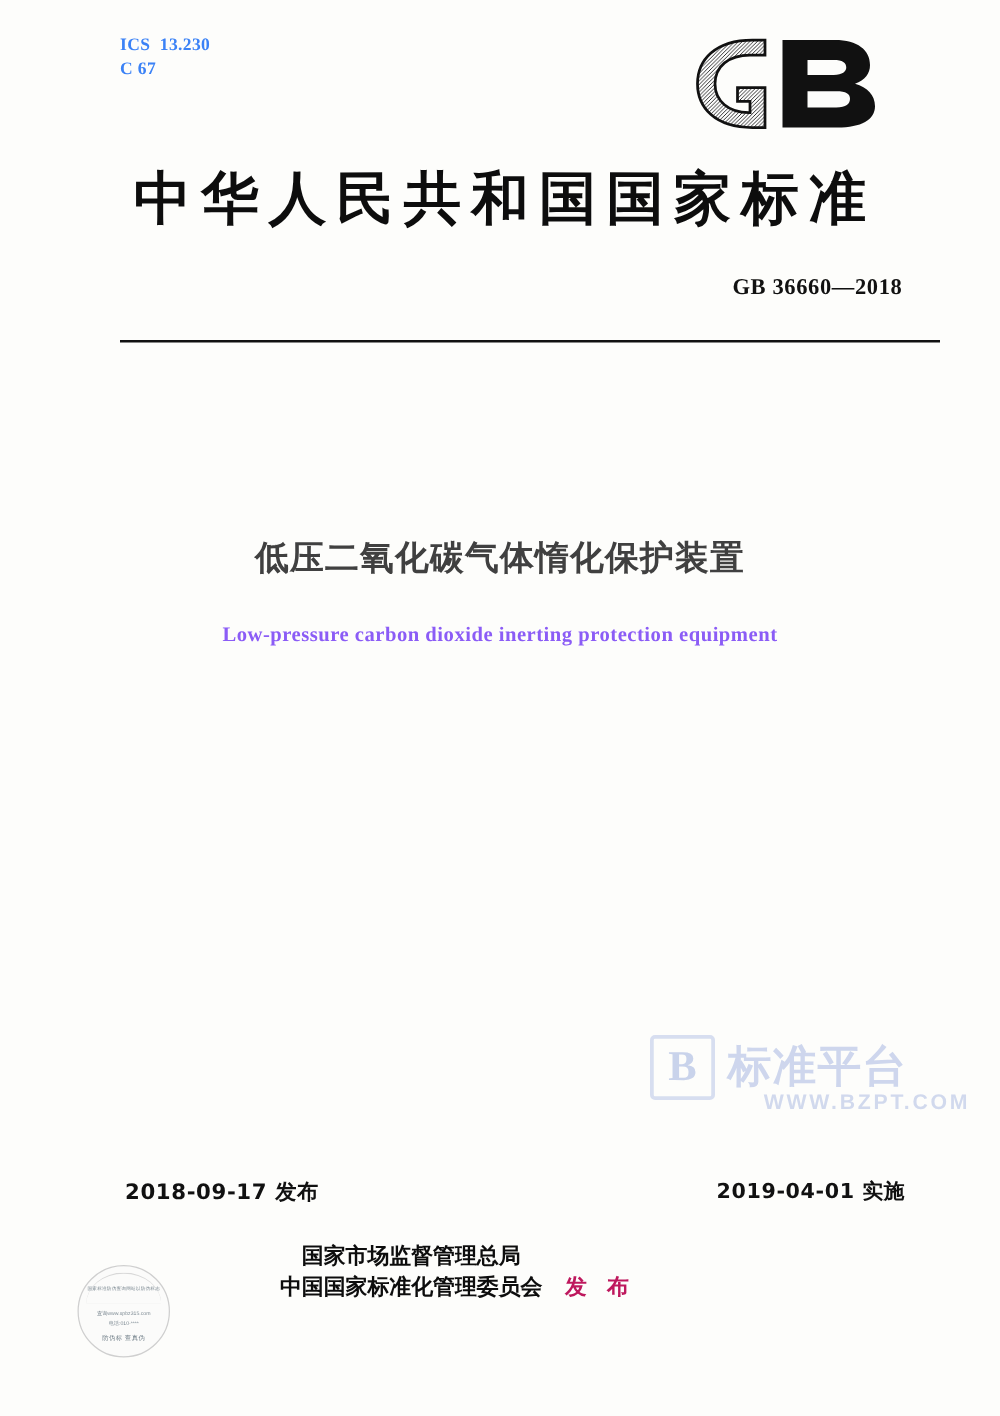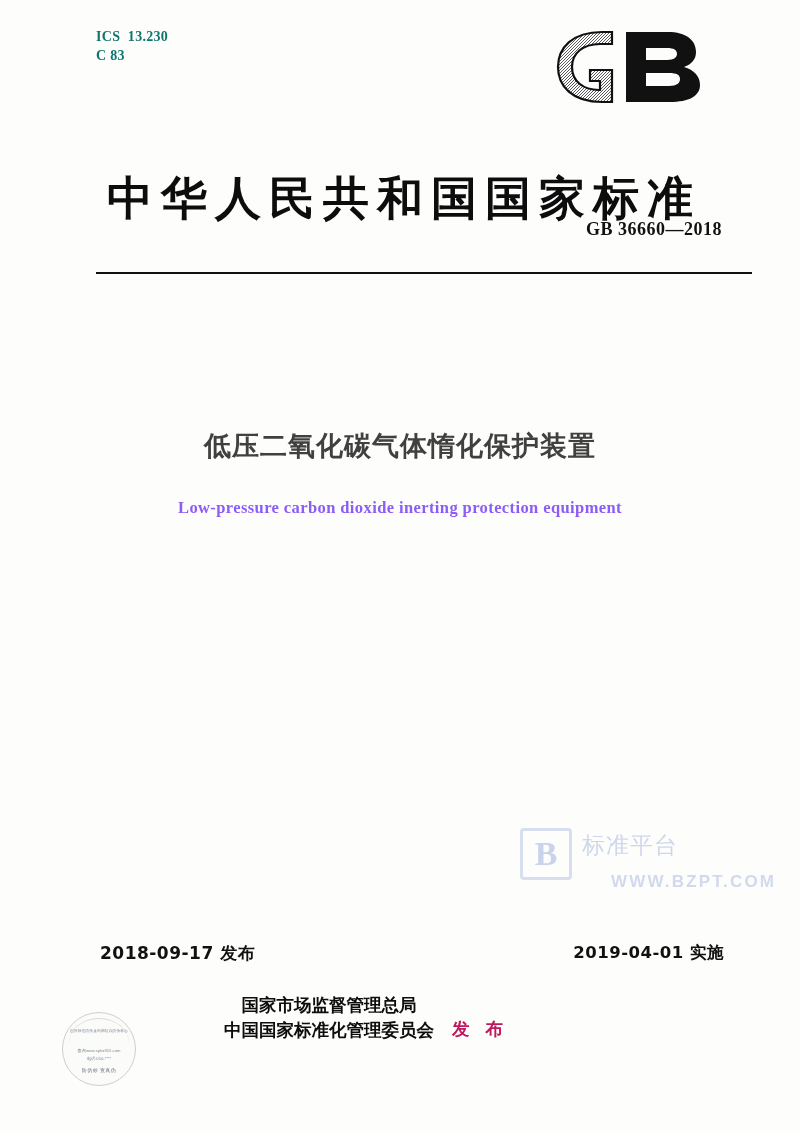--- a/index.html
+++ b/index.html
@@ -19,21 +19,21 @@
   
   .ics-block {
     position: absolute;
     top: 28px;
     left: 96px;
     font-family: "Liberation Serif", serif;
     font-size: 14px;
     font-weight: bold;
     line-height: 1.35;
     letter-spacing: 0.3px;
-    color: #0f766e;
+    color: #3b82f6;
   }
   .ics-block div { white-space: pre; }
 
   
   .gb-logo {
     position: absolute;
     top: 26px;
     right: 80px;
     width: 170px;
     height: 82px;
@@ -46,21 +46,20 @@
     top: 128px;
     left: 0;
     width: 800px;
     text-align: center;
     font-family: "DejaVu Sans", sans-serif;
     font-weight: bold;
     font-size: 46px;
     letter-spacing: 8px;
     color: #0d0d0d;
     text-indent: 8px;
-    margin-top: 40px;
   }
 
   
   .std-number {
     position: absolute;
     top: 219px;
     right: 78px;
     font-family: "Liberation Serif", serif;
     font-size: 18px;
     font-weight: bold;
@@ -128,22 +127,22 @@
     font-family: "Liberation Serif", serif;
     font-size: 34px;
     font-weight: bold;
     color: #9fb1de;
   }
   .wm-text {
     position: absolute;
     top: 8px;
     left: 62px;
     font-family: "DejaVu Sans", sans-serif;
-    font-size: 23px;
-    font-weight: normal;
+    font-size: 35px;
+    font-weight: bold;
     color: #a8b8e2;
     letter-spacing: 1px;
   }
   .wm-url {
     position: absolute;
     top: 50px;
     left: 63px;
     font-family: "Liberation Sans", sans-serif;
     font-size: 17px;
     font-weight: bold;
@@ -240,21 +239,21 @@
     border-radius: 50% / 100% 100% 0 0;
   }
 </style>
 </head>
 <body>
 
 <div class="page">
 
   <div class="ics-block">
     <div>ICS  13.230</div>
-    <div>C 83</div>
+    <div>C 67</div>
   </div>
 
   <div class="gb-logo">
     <svg viewBox="0 0 170 82" width="170" height="82" aria-hidden="true">
       <defs>
         <pattern id="hatch" width="3" height="3" patternUnits="userSpaceOnUse">
           <rect width="3" height="3" fill="#ffffff"></rect>
           <path d="M0,3 L3,0" stroke="#111" stroke-width="0.7"></path>
         </pattern>
       </defs>

